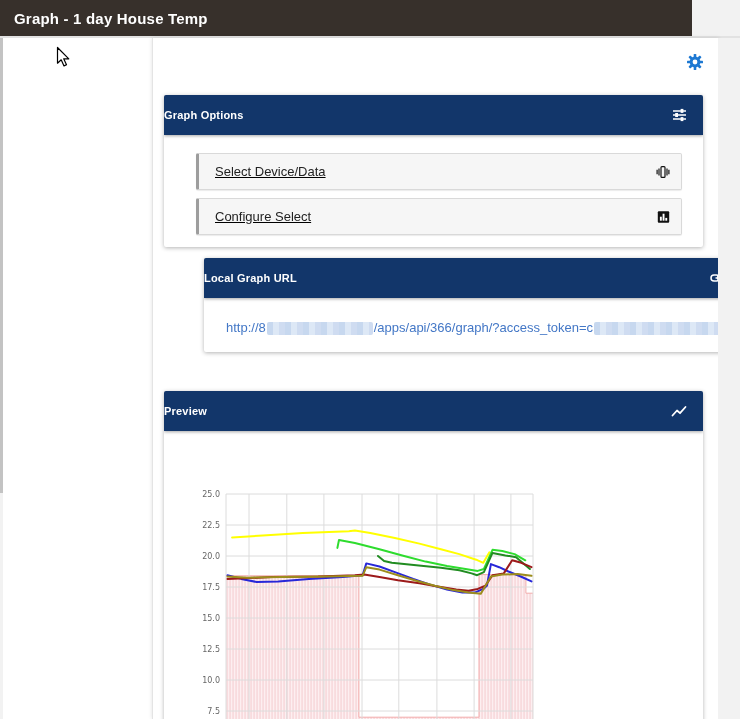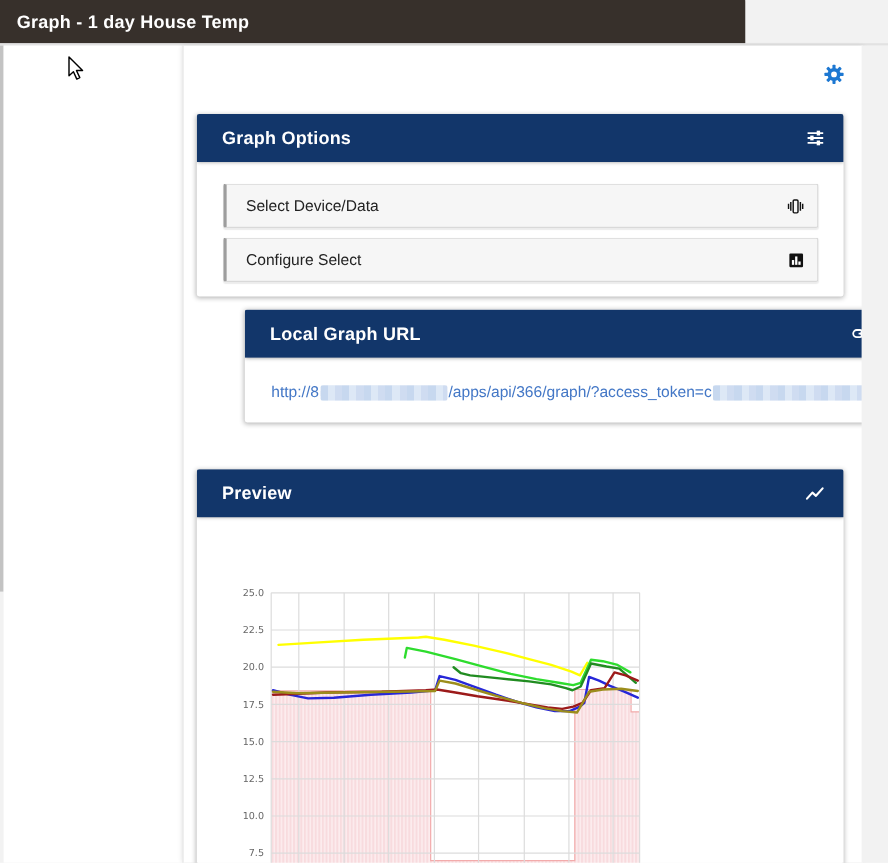--- a/index.html
+++ b/index.html
@@ -3,21 +3,21 @@
 <meta charset="utf-8">
 <style>
   html,body{margin:0;padding:0;}
   body{
     width:740px;height:719px;overflow:hidden;position:relative;
     background:#f2f2f2;
     font-family:"Liberation Sans",sans-serif;
   }
   
   .app-header{
-    position:absolute;left:0;top:0;width:621px;height:36px;
+    position:absolute;left:0;top:0;width:692px;height:36px;
     background:#37302b;color:#fff;display:flex;align-items:center;
     box-shadow:0 1px 0 rgba(0,0,0,.3);
   }
   .app-header .title{font-size:15px;font-weight:bold;padding-left:14px;letter-spacing:.2px;}
   .header-underline{position:absolute;left:0;top:36px;width:740px;height:2px;background:#e2e2e2;}
 
   
   .left-area{position:absolute;left:3px;top:38px;width:149px;height:681px;background:#ffffff;}
   .left-strip{position:absolute;left:0;top:38px;width:3px;height:455px;background:#c3c3c3;}
 
@@ -33,28 +33,28 @@
 
   
   .panel{
     position:absolute;left:11px;width:539px;background:#fff;
     border-radius:2px;box-shadow:0 1px 4px rgba(0,0,0,.3);overflow:hidden;
   }
   .panel-header{
     height:40px;background:#12366a;color:#fff;display:flex;align-items:center;
     box-shadow:0 1px 3px rgba(0,0,0,.35);position:relative;cursor:pointer;
   }
-  .panel-header .panel-title{font-size:15px;font-weight:bold;padding-left:21px;letter-spacing:.2px;text-align:right;}
+  .panel-header .panel-title{font-size:11px;font-weight:bold;letter-spacing:.2px;text-align:right;}
   .panel-header .panel-icon{position:absolute;right:16px;top:50%;transform:translateY(-50%);display:flex;}
 
   .panel-options{top:57px;height:152px;}
   .panel-url{top:220px;height:94px;margin-left:40px;}
   .panel-preview{top:326px;height:355px;margin-top:27px;}
 
-  .options-body{padding:18px 21px 0 22px;}
+  .options-body{padding:18px 21px 0 32px;text-decoration:underline;}
   .opt-button{
     position:relative;height:35px;margin-bottom:8px;
     background:#f6f6f6;border:1px solid #d9d9d9;border-left:3px solid #9d9d9d;
     border-radius:2px;display:flex;align-items:center;cursor:pointer;
     box-shadow:0 1px 1px rgba(0,0,0,.08);
   }
   .opt-button .opt-label{font-size:13px;color:#222;padding-left:16px;}
   .opt-button .opt-icon{position:absolute;right:11px;top:50%;transform:translateY(-50%);display:flex;}
 
   .url-body{padding:20px 0 0 22px;}

